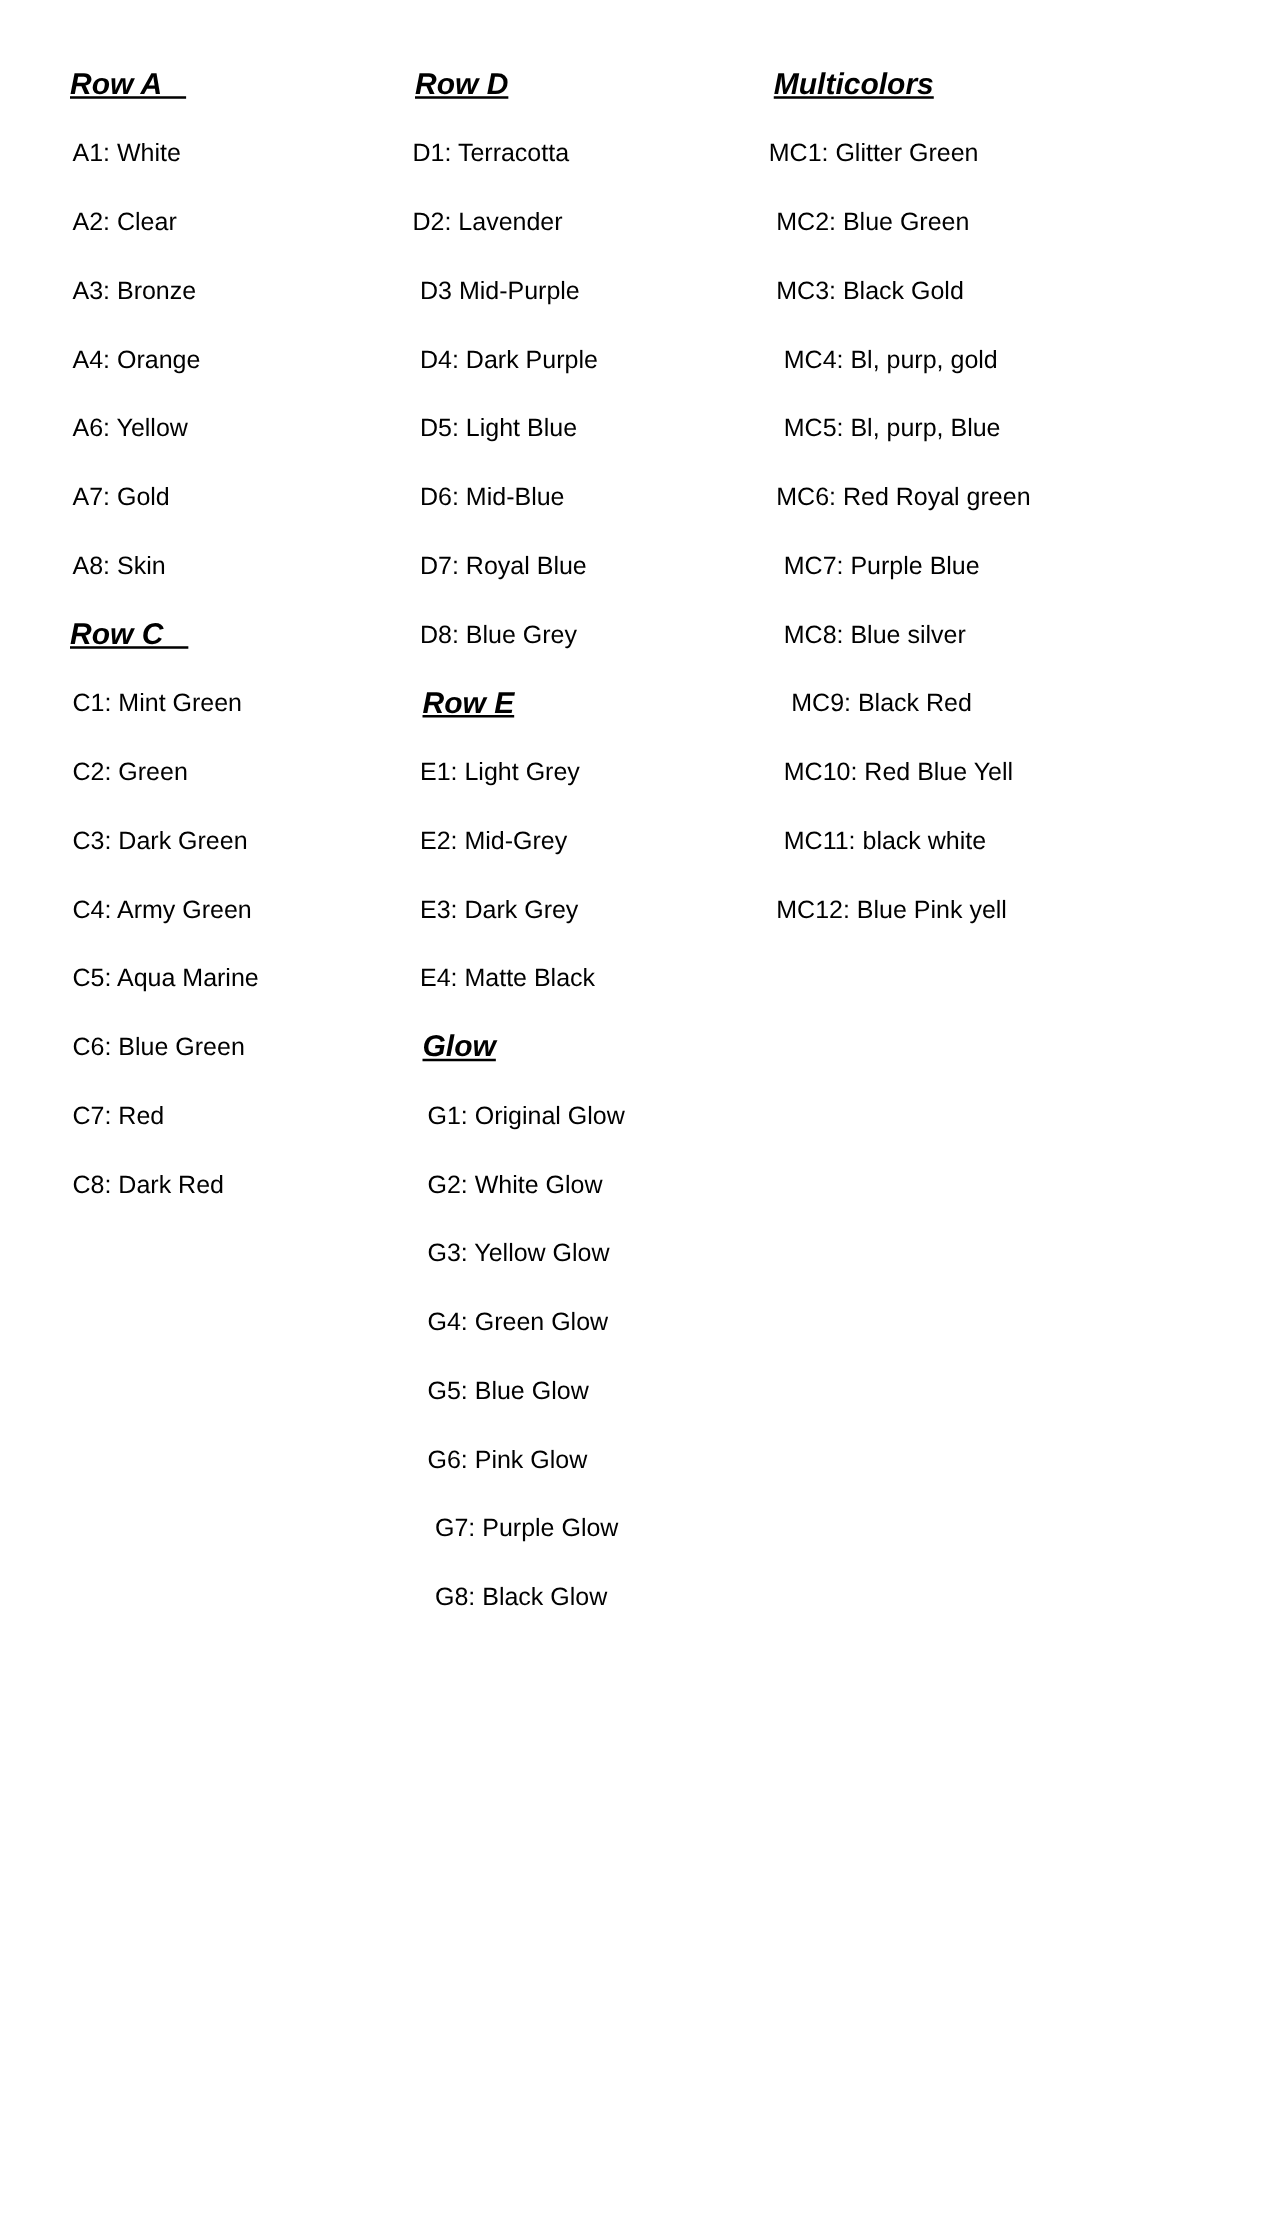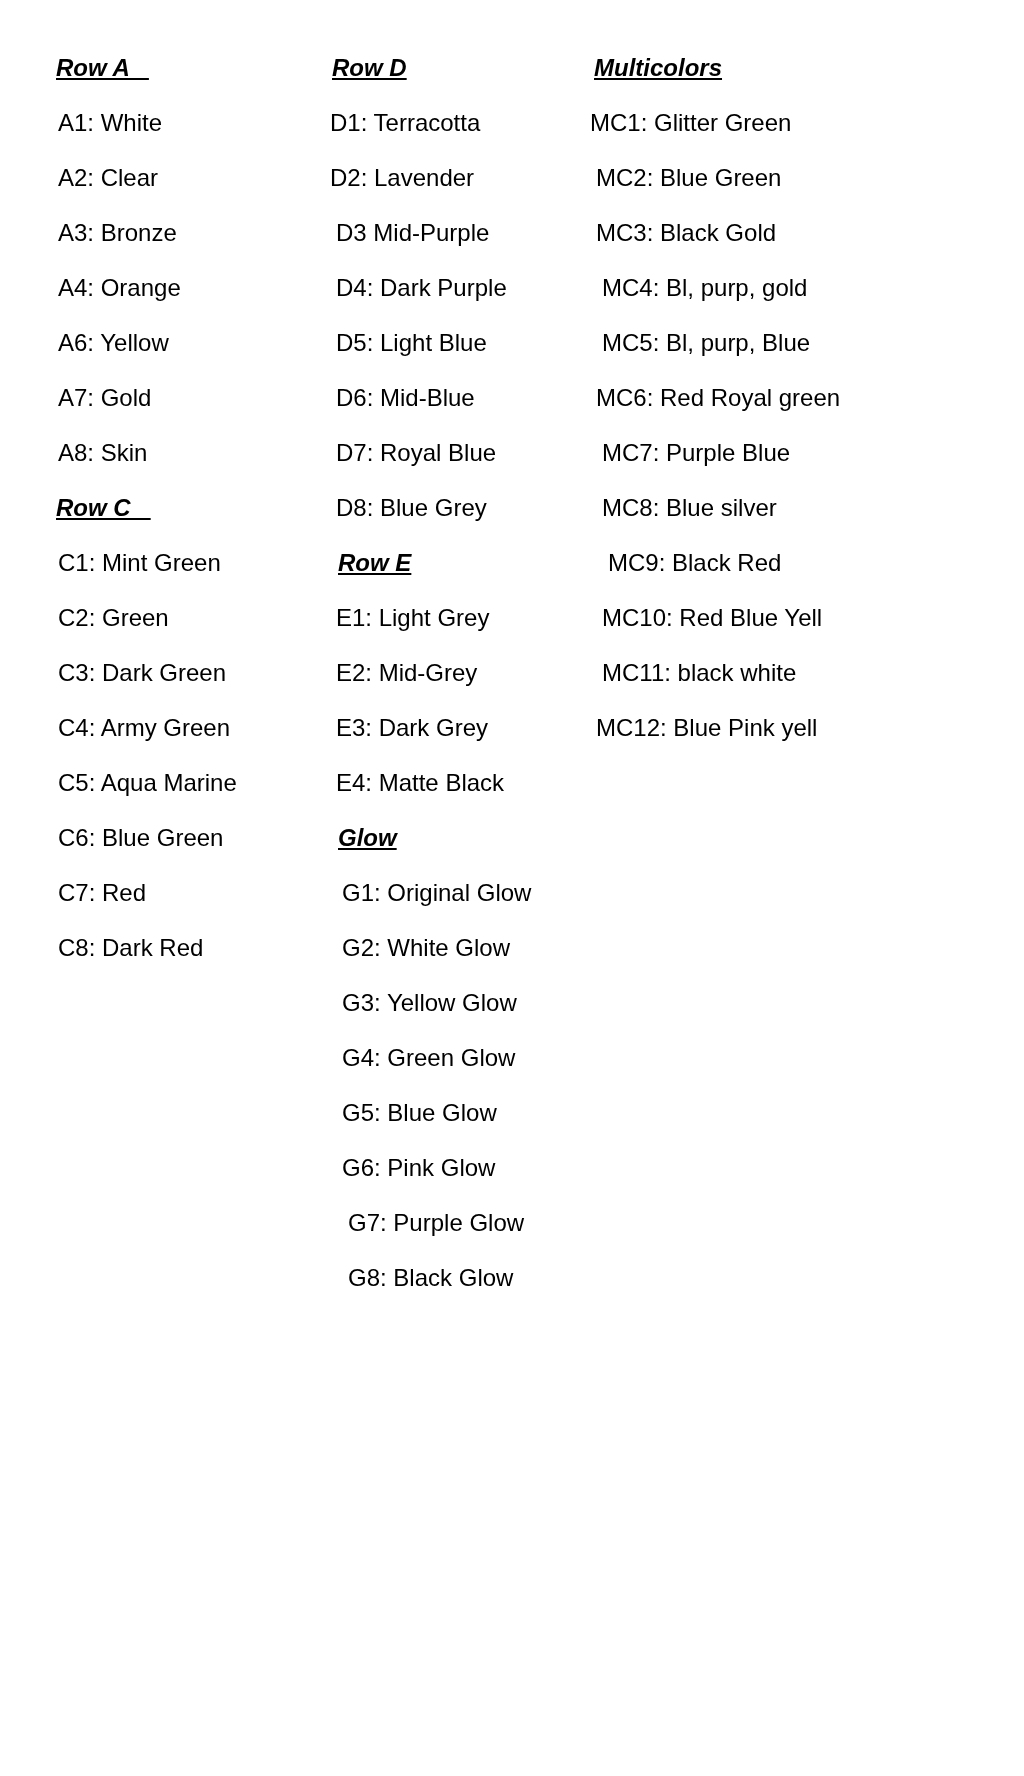--- a/index.html
+++ b/index.html
@@ -27,41 +27,41 @@
     flex-direction: row;
     align-items: flex-start;
     padding-top: 40px;
   }
   .col {
     display: flex;
     flex-direction: column;
   }
   .col-a { width: 330px; padding-left: 56px; box-sizing: border-box; }
   .col-b { width: 260px; padding-left: 0px; box-sizing: border-box; }
-  .col-c { width: 400px; padding-left: 0px; box-sizing: border-box; }
+  .col-c { width: 400px; padding-left: 0px; box-sizing: border-box; margin-left: 25px; }
 
   .section { margin: 0; padding: 0; }
 
   .heading {
     font-family: "Liberation Sans", sans-serif;
     font-weight: bold;
     font-style: italic;
     text-decoration: underline;
     font-size: 24px;
     line-height: 1;
     margin: 0;
     padding: 0 0 0 0;
     height: 55px;
     display: flex;
     align-items: center;
     white-space: pre;
   }
   .item {
     font-family: "Liberation Sans", sans-serif;
-    font-size: 24px;
+    font-size: 20px;
     line-height: 1;
     height: 55px;
     display: flex;
     align-items: center;
     white-space: pre;
     margin: 0;
     padding: 0;
   }
 
   

